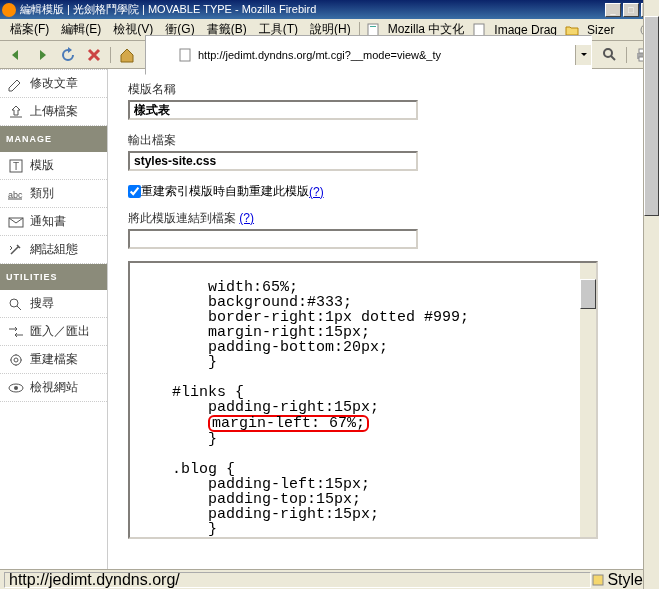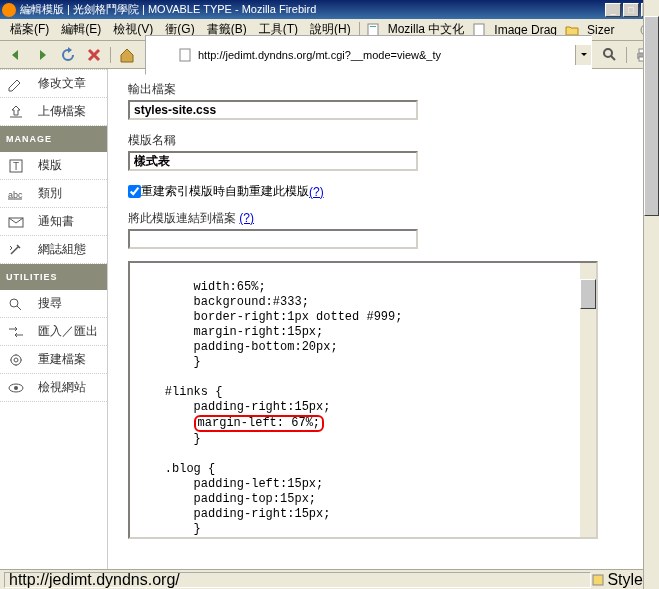--- a/index.html
+++ b/index.html
@@ -15,33 +15,33 @@
 .menu-link { display: flex; align-items: center; gap: 8px; padding: 2px 4px; cursor: pointer; }
 .menu-icon { width: 14px; height: 14px; display: inline-block; }
 .throbber { width: 16px; height: 16px; margin-left: auto; }
 .toolbar { background: #ece9d8; height: 28px; display: flex; align-items: center; padding: 0 4px; border-bottom: 1px solid #aca899; gap: 2px; }
 .tool-btn { width: 24px; height: 24px; display: flex; align-items: center; justify-content: center; cursor: pointer; border: 1px solid transparent; }
 .url-bar { flex: 1; display: flex; align-items: center; border: 1px inset #fff; background: #fff; height: 40px; margin: 0 4px; padding-left: 30px; }
 .url-input { flex: 1; border: none; outline: none; padding: 0 4px; font-size: 11px; }
 .url-drop { width: 16px; height: 20px; background: #ece9d8; border-left: 1px solid #aca899; display: flex; align-items: center; justify-content: center; cursor: pointer; }
 .content { display: flex; height: 500px; background: #fff; }
 .sidebar { width: 108px; background: #fff; border-right: 1px solid #ccc; }
-.side-item { display: flex; align-items: center; padding: 5px 6px; gap: 12px; cursor: pointer; color: #333; border-bottom: 1px dotted #ccc; }
+.side-item { display: flex; align-items: center; padding: 5px 6px; gap: 4px; cursor: pointer; color: #333; border-bottom: 1px dotted #ccc; }
 .side-icon { width: 20px; height: 16px; display: flex; align-items: center; justify-content: center; flex-shrink: 0; }
 .side-section { background: #8b8b7a; color: #fff; font-size: 9px; font-weight: bold; padding: 8px 6px; letter-spacing: 1px; }
 .main { flex: 1; padding: 12px 20px; overflow: hidden; position: relative; }
 .scrollbar-v { width: 16px; background: #ece9d8; border-left: 1px solid #aca899; position: absolute; right: 0; top: 0; bottom: 0; }
 .scroll-thumb { background: #c8c8c8; border: 1px solid #fff; border-right-color: #404040; border-bottom-color: #404040; position: absolute; left: 0; right: 0; }
 .field-label { color: #333; font-size: 12px; margin-bottom: 2px; }
 .field-input { width: 290px; border: 2px inset #d4d0c8; padding: 2px 4px; font-size: 12px; font-family: inherit; background: #fff; height: 20px; }
 .field-group { margin-bottom: 12px; }
 .checkbox-row { display: flex; align-items: center; margin: 10px 0; }
 .checkbox { width: 13px; height: 13px; }
 .help-link { color: #00d; text-decoration: underline; cursor: pointer; }
-.code-area { width: 470px; height: 278px; border: 2px inset #d4d0c8; background: #fff; font-family: "Courier New", monospace; font-size: 12px; padding: 2px; position: relative; overflow: hidden; white-space: pre; line-height: 15px; }
+.code-area { width: 470px; height: 278px; border: 2px inset #d4d0c8; background: #fff; font-family: "Courier New", monospace; font-size: 15px; padding: 2px; position: relative; overflow: hidden; white-space: pre; line-height: 15px; }
 .code-content { padding-left: 4px; }
 .highlight { border: 2px solid #e00; border-radius: 6px; padding: 0 2px; display: inline-block; line-height: 13px; }
 .code-scroll-v { width: 16px; background: #ece9d8; position: absolute; right: 0; top: 0; bottom: 0; }
 .statusbar { height: 20px; background: #ece9d8; border-top: 1px solid #aca899; display: flex; align-items: center; padding: 0 4px; font-size: 16px; }
 .status-cell { border: 1px inset #fff; padding: 1px 4px; height: 16px; display: flex; align-items: center; }
 .status-main { flex: 1; }
 .status-right { display: flex; align-items: center; gap: 2px; margin-left: auto; }
 svg { display: block; }
 </style>
 </head>
@@ -244,26 +244,26 @@
             <ellipse cx="9" cy="8" rx="7" ry="4" fill="none" stroke="#555"></ellipse>
             <circle cx="9" cy="8" r="2" fill="#555"></circle>
           </svg>
         </span>
       <span>檢視網站</span>
     </div>
   </div>
 
   <div class="main">
     <div class="field-group">
+      <div class="field-label">模版名稱</div>
+      <input class="field-input" style="font-weight: bold;" value="樣式表">
+    </div>
+    <div class="field-group">
       <div class="field-label">輸出檔案</div>
       <input class="field-input" style="font-weight: bold;" value="styles-site.css">
-    </div>
-    <div class="field-group">
-      <div class="field-label">模版名稱</div>
-      <input class="field-input" style="font-weight: bold;" value="樣式表">
     </div>
     <div class="checkbox-row">
       <input type="checkbox" class="checkbox" checked="" style="">
       <span>重建索引模版時自動重建此模版</span>
       <span class="help-link">(?)</span>
     </div>
     <div class="field-group">
       <div class="field-label"><span>將此模版連結到檔案</span> <span class="help-link">(?)</span></div>
       <input class="field-input" value="" style="">
     </div>

